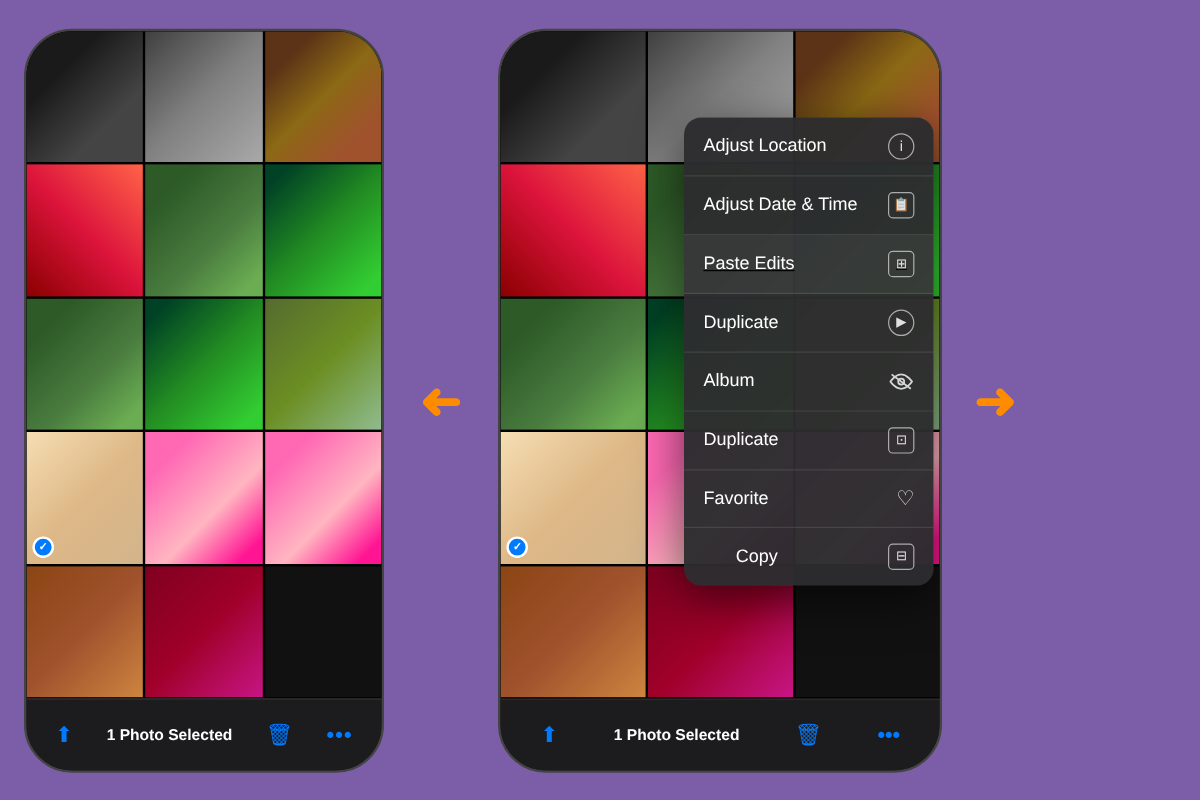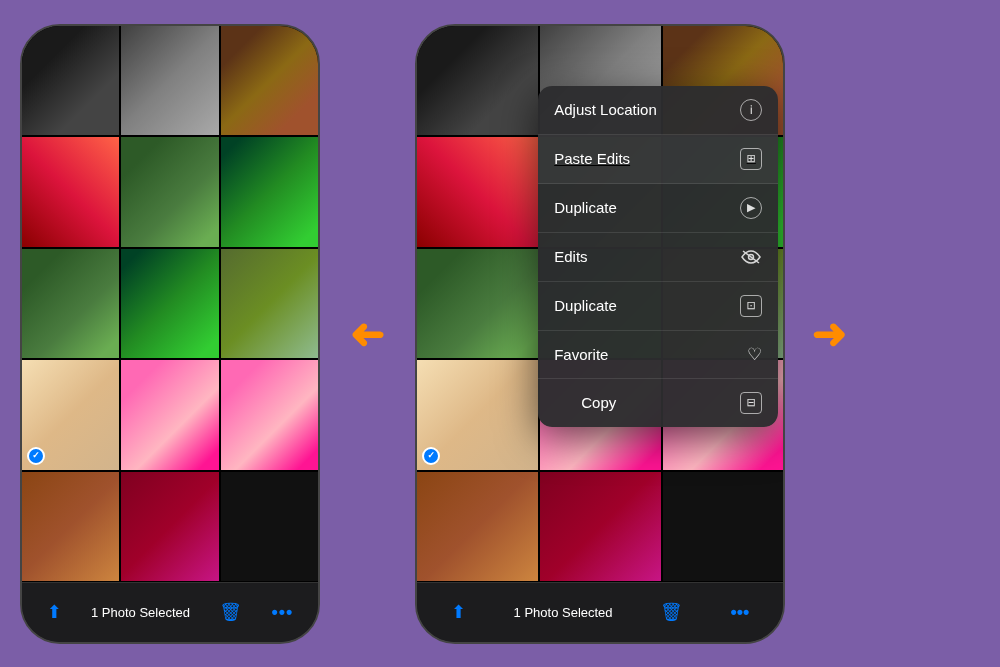--- a/index.html
+++ b/index.html
@@ -65,21 +65,21 @@
 
     .toolbar-icon {
       color: #007AFF;
       font-size: 20px;
       cursor: pointer;
     }
 
     .toolbar-text {
       color: white;
       font-size: 13px;
-      font-weight: 400;
+      font-weight: 700;
     }
 
     
     .phone-right {
       width: 370px;
       height: 620px;
       border-radius: 40px;
       background: #1c1c1e;
       border: 2px solid #444;
       overflow: hidden;
@@ -96,23 +96,23 @@
       grid-template-rows: repeat(5, 1fr);
       gap: 2px;
       background: #000;
       overflow: hidden;
       position: relative;
     }
 
     
     .context-menu {
       position: absolute;
-      top: 60px;
+      top: 72px;
       right: 5px;
-      width: 240px;
+      width: 208px;
       background: rgba(44, 44, 46, 0.97);
       border-radius: 14px;
       overflow: hidden;
       z-index: 10;
       box-shadow: 0 10px 40px rgba(0,0,0,0.6);
     }
 
     .menu-item {
       display: flex;
       align-items: center;
@@ -274,30 +274,34 @@
 
         <div class="photo-cell pattern-h"></div>
         <div class="photo-cell pattern-m"></div>
         <div class="photo-cell pattern-k"></div>
 
         <div class="context-menu">
           <div class="menu-item">
             <span class="menu-item-text">Adjust Location</span>
             <span class="menu-item-icon" style="border: 1.5px solid rgba(255,255,255,0.7); border-radius:50%; width:22px; height:22px; display:flex; align-items:center; justify-content:center; font-size:12px;">ℹ</span>
           </div>
+          <div class="menu-item">
+            <span class="menu-item-text">Adjust Date &amp; Time</span>
+            <span class="menu-item-icon" style="border: 1.5px solid rgba(255,255,255,0.7); border-radius:4px; width:22px; height:22px; display:flex; align-items:center; justify-content:center; font-size:11px;">📋</span>
+          </div>
           <div class="menu-item" style="background: rgba(255,255,255,0.05); text-decoration: underline;">
             <span class="menu-item-text">Paste Edits</span>
             <span class="menu-item-icon" style="border: 1.5px solid rgba(255,255,255,0.7); border-radius:4px; width:22px; height:22px; display:flex; align-items:center; justify-content:center; font-size:11px;">⊞</span>
           </div>
           <div class="menu-item">
             <span class="menu-item-text">Duplicate</span>
             <span class="menu-item-icon" style="border: 1.5px solid rgba(255,255,255,0.7); border-radius:50%; width:22px; height:22px; display:flex; align-items:center; justify-content:center; font-size:11px;">▶</span>
           </div>
           <div class="menu-item">
-            <span class="menu-item-text">Edits</span>
+            <span class="menu-item-text">Album</span>
             <span class="menu-item-icon" style="width:22px; height:22px; display:flex; align-items:center; justify-content:center; font-size:14px; opacity:0.8;">
               <svg width="20" height="14" viewBox="0 0 20 14" fill="none">
                 <path d="M10 1C5 1 1 7 1 7s4 6 9 6 9-6 9-6-4-6-9-6z" stroke="white" stroke-width="1.5" fill="none"></path>
                 <circle cx="10" cy="7" r="2.5" stroke="white" stroke-width="1.5" fill="none"></circle>
                 <line x1="2" y1="1" x2="18" y2="13" stroke="white" stroke-width="1.5"></line>
               </svg>
             </span>
           </div>
           <div class="menu-item">
             <span class="menu-item-text">Duplicate</span>

